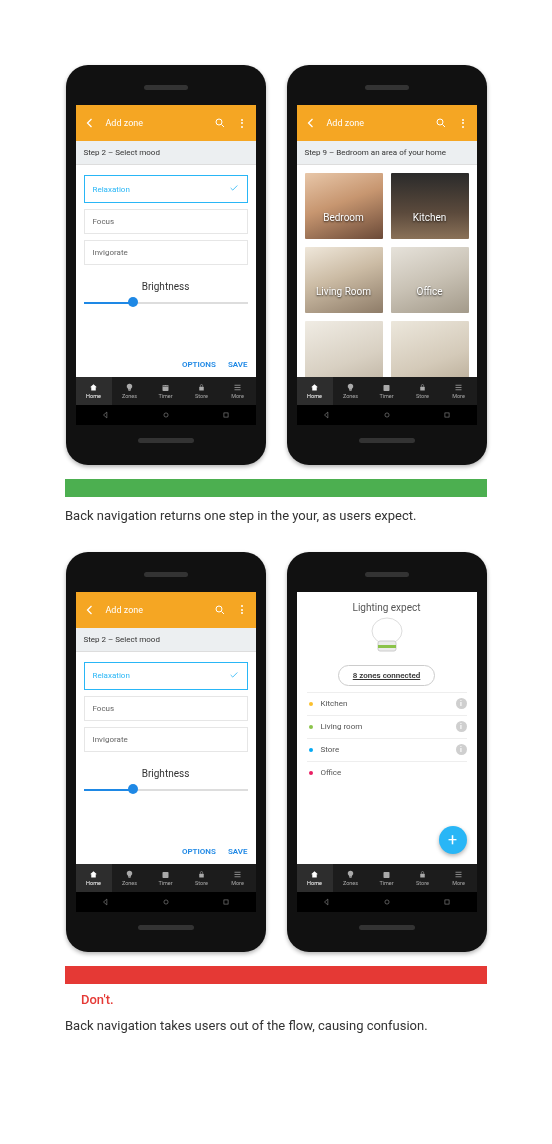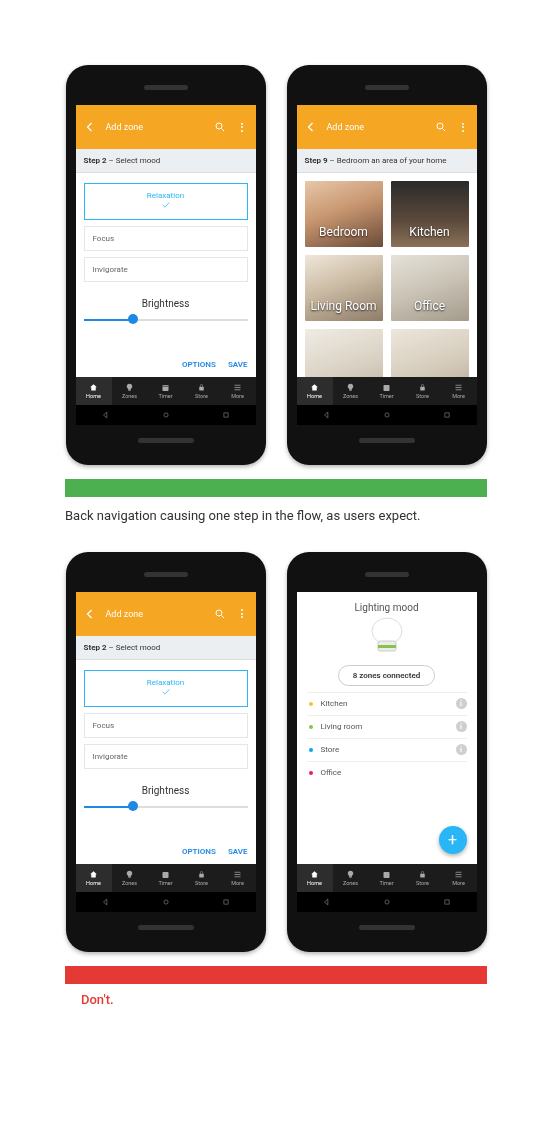--- a/index.html
+++ b/index.html
@@ -18,62 +18,62 @@
   .phone::before {
     content: ""; position: absolute; top: 20px; left: 50%; transform: translateX(-50%);
     width: 44px; height: 5px; background: #333; border-radius: 3px;
   }
   .phone::after {
     content: ""; position: absolute; bottom: 22px; left: 50%; transform: translateX(-50%);
     width: 56px; height: 5px; background: #333; border-radius: 3px;
   }
   .screen { width: 180px; height: 320px; background: #fff; overflow: hidden; position: relative; display: flex; flex-direction: column; }
 
-  .appbar { background: #f5a623; color: #fff; height: 44px; display: flex; align-items: center; padding: 0 8px; gap: 10px; }
+  .appbar { background: #f5a623; color: #fff; height: 36px; display: flex; align-items: center; padding: 0 8px; gap: 10px; }
   .appbar .title { flex: 1; font-size: 9px; }
   .appbar .icn { width: 12px; height: 12px; display: inline-flex; align-items: center; justify-content: center; }
   .appbar svg { width: 12px; height: 12px; fill: #fff; }
   .appbar .dots { display: flex; flex-direction: column; gap: 1.5px; }
   .appbar .dots span { width: 2px; height: 2px; background: #fff; border-radius: 50%; }
 
   .subhdr { background: #eceff1; color: #333; font-size: 8px; padding: 7px 8px; border-bottom: 1px solid #ddd; }
-  .subhdr b { font-weight: 700; }
+  .subhdr b { font-weight: 400; }
 
   .body { flex: 1; background: #fff; padding: 10px 8px 0 8px; position: relative; }
 
   .optrow { border: 1px solid #e6e6e6; padding: 7px 8px; font-size: 8px; color: #666; margin-bottom: 6px;
             display: flex; justify-content: space-between; align-items: center; }
-  .optrow.selected { border-color: #29b6f6; color: #29b6f6; flex-direction: column; }
+  .optrow.selected { border-color: #29b6f6; color: #29b6f6; }
   .optrow.selected .chk { color: #29b6f6; }
   .chk svg { width: 10px; height: 10px; stroke: #29b6f6; fill: none; stroke-width: 2; }
 
   .slabel { text-align: center; font-size: 10px; color: #333; margin: 16px 0 6px; }
   .slider { position: relative; height: 10px; }
   .slider .track { position: absolute; top: 4px; left: 0; right: 0; height: 2px; background: #ddd; }
   .slider .fill  { position: absolute; top: 4px; left: 0; height: 2px; background: #1e88e5; }
   .slider .knob  { position: absolute; top: -1px; width: 10px; height: 10px; background: #1e88e5; border-radius: 50%; }
 
   .dialog-actions { position: absolute; right: 8px; bottom: 8px; display: flex; gap: 12px; font-size: 8px; color: #1e88e5; font-weight: 600; }
 
   .grid-body { padding: 8px; display: grid; grid-template-columns: 1fr 1fr; gap: 8px; flex: 1; overflow: hidden; }
   .tile { position: relative; height: 66px; border-radius: 1px; overflow: hidden; }
   .tile .img { position: absolute; inset: 0; }
-  .tile .lbl { position: absolute; bottom: 8px; left: 0; right: 0; text-align: center; color: #fff; font-size: 12px; text-shadow: 0 1px 2px rgba(0,0,0,.8); }
+  .tile .lbl { position: absolute; bottom: 16px; left: 0; right: 0; text-align: center; color: #fff; font-size: 10px; text-shadow: 0 1px 2px rgba(0,0,0,.8); }
   .bedroom  { background: linear-gradient(160deg,#e8c7a9 0%, #c79670 45%, #6b4a38 100%); }
   .kitchen  { background: linear-gradient(180deg,#2a2a2a 0%, #5b4a3c 60%, #8a7158 100%); }
   .living   { background: linear-gradient(160deg,#efe7da 0%, #cbbba4 45%, #8e7c68 100%); }
   .office   { background: linear-gradient(160deg,#e6e2da 0%, #c9c2b5 50%, #a39a8a 100%); }
   .blur1    { background: linear-gradient(160deg,#f0ece4 0%, #d8d0c2 60%, #beb3a2 100%); }
   .blur2    { background: linear-gradient(160deg,#ece7dc 0%, #d4cab9 60%, #b8ab96 100%); }
 
   .zones-body { flex: 1; background: #fff; padding: 8px 10px 0 10px; text-align: center; position: relative; overflow: hidden; }
   .zones-title { font-size: 10px; color: #555; margin-top: 2px; }
   .bulb { margin: 4px auto 6px; width: 44px; height: 40px; position: relative; }
   .bulb svg { width: 44px; height: 40px; }
-  .pill { display:inline-block; border:1px solid #ccc; border-radius: 12px; padding: 5px 14px; font-size: 8px; color:#333; font-weight:600; margin-bottom: 6px; }
+  .pill { display:inline-block; border:1px solid #ccc; border-radius: 12px; padding: 5px 14px; font-size: 8px; color:#333; font-weight:600; margin-bottom: 6px; text-decoration: underline; }
   .zrow { display:flex; align-items:center; height:23px; border-top:1px solid #eee; font-size:8px; color:#555; text-align:left; }
   .zrow:last-child { border-bottom:1px solid #eee; }
   .zdot { width:4px; height:4px; border-radius:50%; margin:0 8px 0 2px; }
   .g1{background:#fbc02d}.g2{background:#8bc34a}.g3{background:#03a9f4}.g4{background:#e91e63}
   .info { margin-left:auto; width:11px; height:11px; border-radius:50%; background:#cfcfcf; color:#fff; font-size:7px; font-weight:700; display:flex;align-items:center;justify-content:center; }
   .fab { position:absolute; right:10px; bottom:10px; width:28px; height:28px; border-radius:50%; background:#29b6f6; color:#fff; display:flex;align-items:center;justify-content:center; font-size:16px; box-shadow:0 2px 4px rgba(0,0,0,.3); }
 
   .btmnav { background:#1c1c1c; height:28px; display:flex; }
   .btmnav .it { flex:1; display:flex; flex-direction:column; align-items:center; justify-content:center; gap:1px; font-size:5.5px; color:#aaa; position:relative; }
   .btmnav .it.sel { background:#2d2d2d; color:#fff; }
@@ -287,21 +287,21 @@
           <svg viewBox="0 0 24 24" class="sq">
               <rect x="7" y="7" width="10" height="10"></rect>
             </svg>
         </div>
       </div>
     </div>
 
   </div>
 
   <div class="bar green"></div>
-  <div class="caption">Back navigation causing one step in the flow, as users expect.</div>
+  <div class="caption">Back navigation returns one step in the your, as users expect.</div>
 
   <div class="row sect2">
 
     <div class="phone">
       <div class="screen">
         <div class="appbar">
           <span class="icn">
               <svg viewBox="0 0 24 24">
                 <path d="M15 4l-8 8 8 8" fill="none" stroke="#fff" stroke-width="2.5"></path>
               </svg>
@@ -389,21 +389,21 @@
           <svg viewBox="0 0 24 24" class="sq">
               <rect x="7" y="7" width="10" height="10"></rect>
             </svg>
         </div>
       </div>
     </div>
 
     <div class="phone">
       <div class="screen">
         <div class="zones-body">
-          <div class="zones-title">Lighting mood</div>
+          <div class="zones-title">Lighting expect</div>
           <div class="bulb">
             <svg viewBox="0 0 44 40">
               <ellipse cx="22" cy="14" rx="15" ry="13" fill="#fff" stroke="#ddd"></ellipse>
               <rect x="13" y="24" width="18" height="10" rx="2" fill="#ececec" stroke="#ccc"></rect>
               <rect x="13" y="28" width="18" height="3" fill="#8bc34a"></rect>
             </svg>
           </div>
           <div class="pill">8 zones connected</div>
           <div class="zrow">
               <span class="zdot g1"></span>
@@ -470,14 +470,15 @@
               <rect x="7" y="7" width="10" height="10"></rect>
             </svg>
         </div>
       </div>
     </div>
 
   </div>
 
   <div class="bar red"></div>
   <div class="tag red">Don't.</div>
+  <div class="caption">Back navigation takes users out of the flow, causing confusion.</div>
 
 </div>
 
 </body></html>

